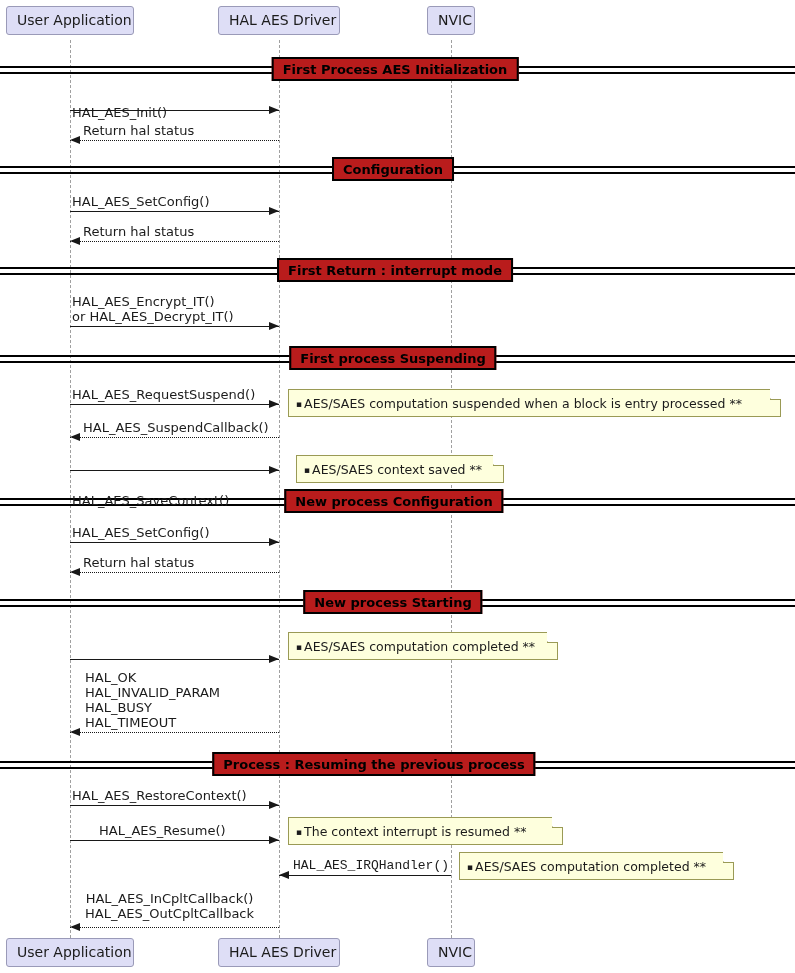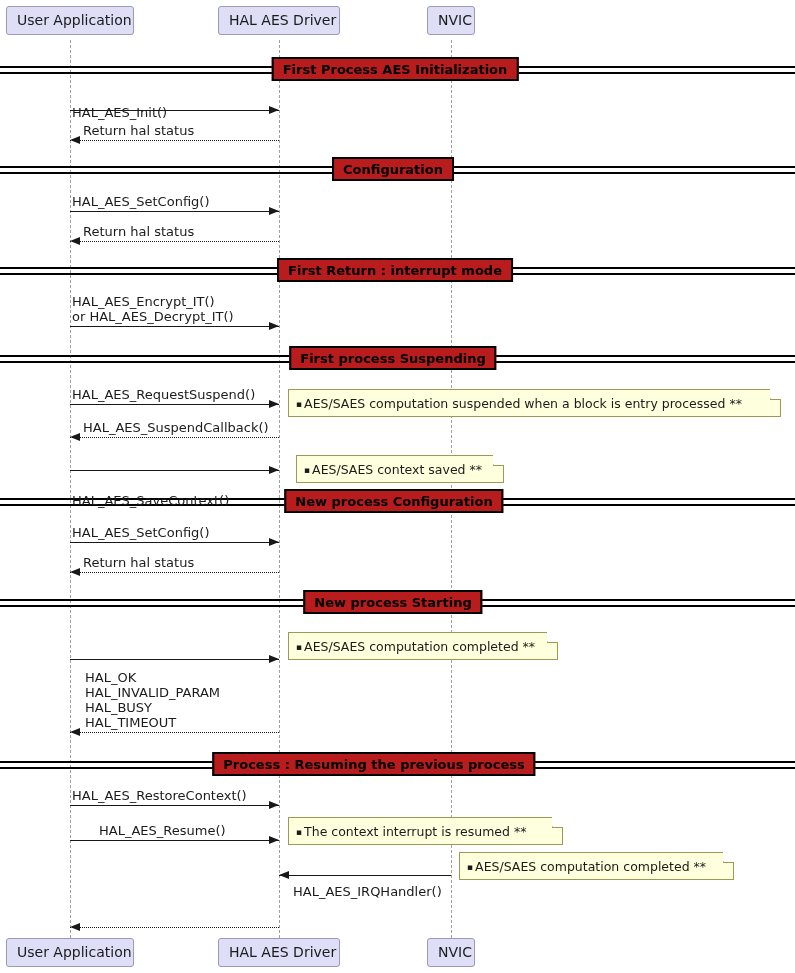--- a/index.html
+++ b/index.html
@@ -265,23 +265,27 @@
     <div class="msg-label" style="left: 72px; top: 788px;">
       <div>HAL_AES_RestoreContext()</div>
     </div>
     <div class="msg-line" style="left: 70px; width: 209px; top: 840px;"></div>
     <div class="arrowhead right" style="top: 836px; left: 269px;"></div>
     <div class="msg-label" style="left: 72px; top: 823px; margin-left: 27px;">
       <div>HAL_AES_Resume()</div>
     </div>
     <div class="msg-line" style="left: 279px; width: 172px; top: 875px;"></div>
     <div class="arrowhead left" style="top: 871px; left: 279px;"></div>
-    <div class="msg-label" style="left: 293px; top: 884px;">
+    <div class="msg-label" style="left: 293px; top: 858px; font-family: Liberation Mono, monospace;">
       <div>HAL_AES_IRQHandler()</div>
     </div>
     <div class="msg-line dotted" style="left: 70px; width: 209px; top: 927px;"></div>
     <div class="arrowhead left" style="top: 923px; left: 70px;"></div>
+    <div class="msg-label center" style="left: 85px; top: 891px;">
+      <div>HAL_AES_InCpltCallback()</div>
+      <div>HAL_AES_OutCpltCallback</div>
+    </div>
     <div class="note" style="left: 288px; top: 389px; width: 493px;"><span class="bullet">▪</span><span class="ntext">AES/SAES computation suspended when a block is entry processed **</span><span class="fold"></span></div>
     <div class="note" style="left: 288px; top: 455px; width: 208px; margin-left: 8px;"><span class="bullet">▪</span><span class="ntext">AES/SAES context saved **</span><span class="fold"></span></div>
     <div class="note" style="left: 288px; top: 632px; width: 270px;"><span class="bullet">▪</span><span class="ntext">AES/SAES computation completed **</span><span class="fold"></span></div>
     <div class="note" style="left: 288px; top: 817px; width: 275px;"><span class="bullet">▪</span><span class="ntext">The context interrupt is resumed  **</span><span class="fold"></span></div>
     <div class="note" style="left: 459px; top: 852px; width: 275px;"><span class="bullet">▪</span><span class="ntext">AES/SAES computation completed **</span><span class="fold"></span></div>
   </div>
 
 </body></html>

